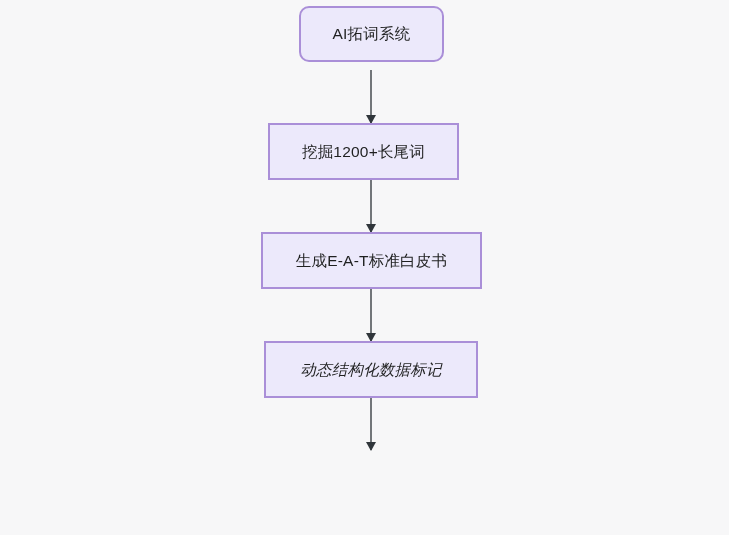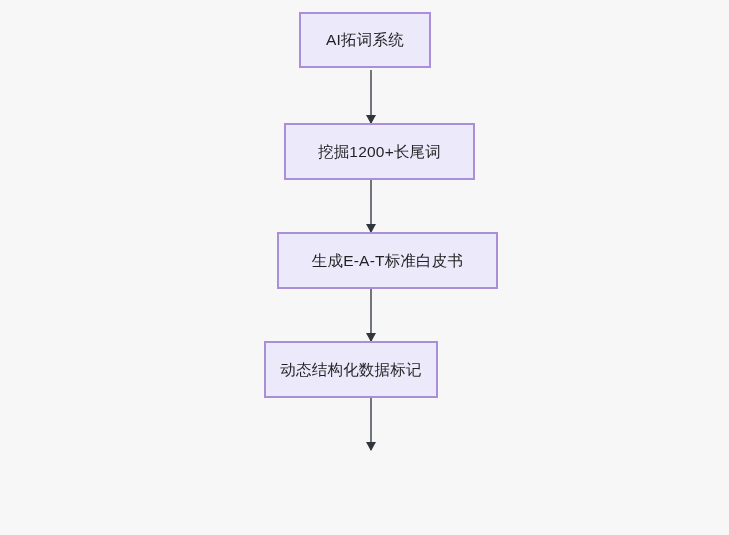--- a/index.html
+++ b/index.html
@@ -70,30 +70,30 @@
   <div class="connector" style="left:370px; top:180px; height:52px;">
     <span class="arrow-head"></span>
   </div>
   <div class="connector" style="left:370px; top:289px; height:52px;">
     <span class="arrow-head"></span>
   </div>
   <div class="connector" style="left:370px; top:398px; height:52px;">
     <span class="arrow-head"></span>
   </div>
 
-  <div class="node" style="left:299px; top:12px; width:132px; height:56px;">
+  <div class="node" style="left:299px; top:6px; width:145px; height:56px;border-radius:10px;">
     <span class="node-label">AI拓词系统</span>
   </div>
 
-  <div class="node" style="left:284px; top:123px; width:191px; height:57px;">
+  <div class="node" style="left:268px; top:123px; width:191px; height:57px;">
     <span class="node-label">挖掘1200+长尾词</span>
   </div>
 
-  <div class="node" style="left:277px; top:232px; width:221px; height:57px;">
+  <div class="node" style="left:261px; top:232px; width:221px; height:57px;">
     <span class="node-label">生成E-A-T标准白皮书</span>
   </div>
 
-  <div class="node" style="left:264px; top:341px; width:174px; height:57px;">
+  <div class="node" style="left:264px; top:341px; width:214px; height:57px;font-style:italic;">
     <span class="node-label">动态结构化数据标记</span>
   </div>
 
 
 </div>
 
 </body></html>

